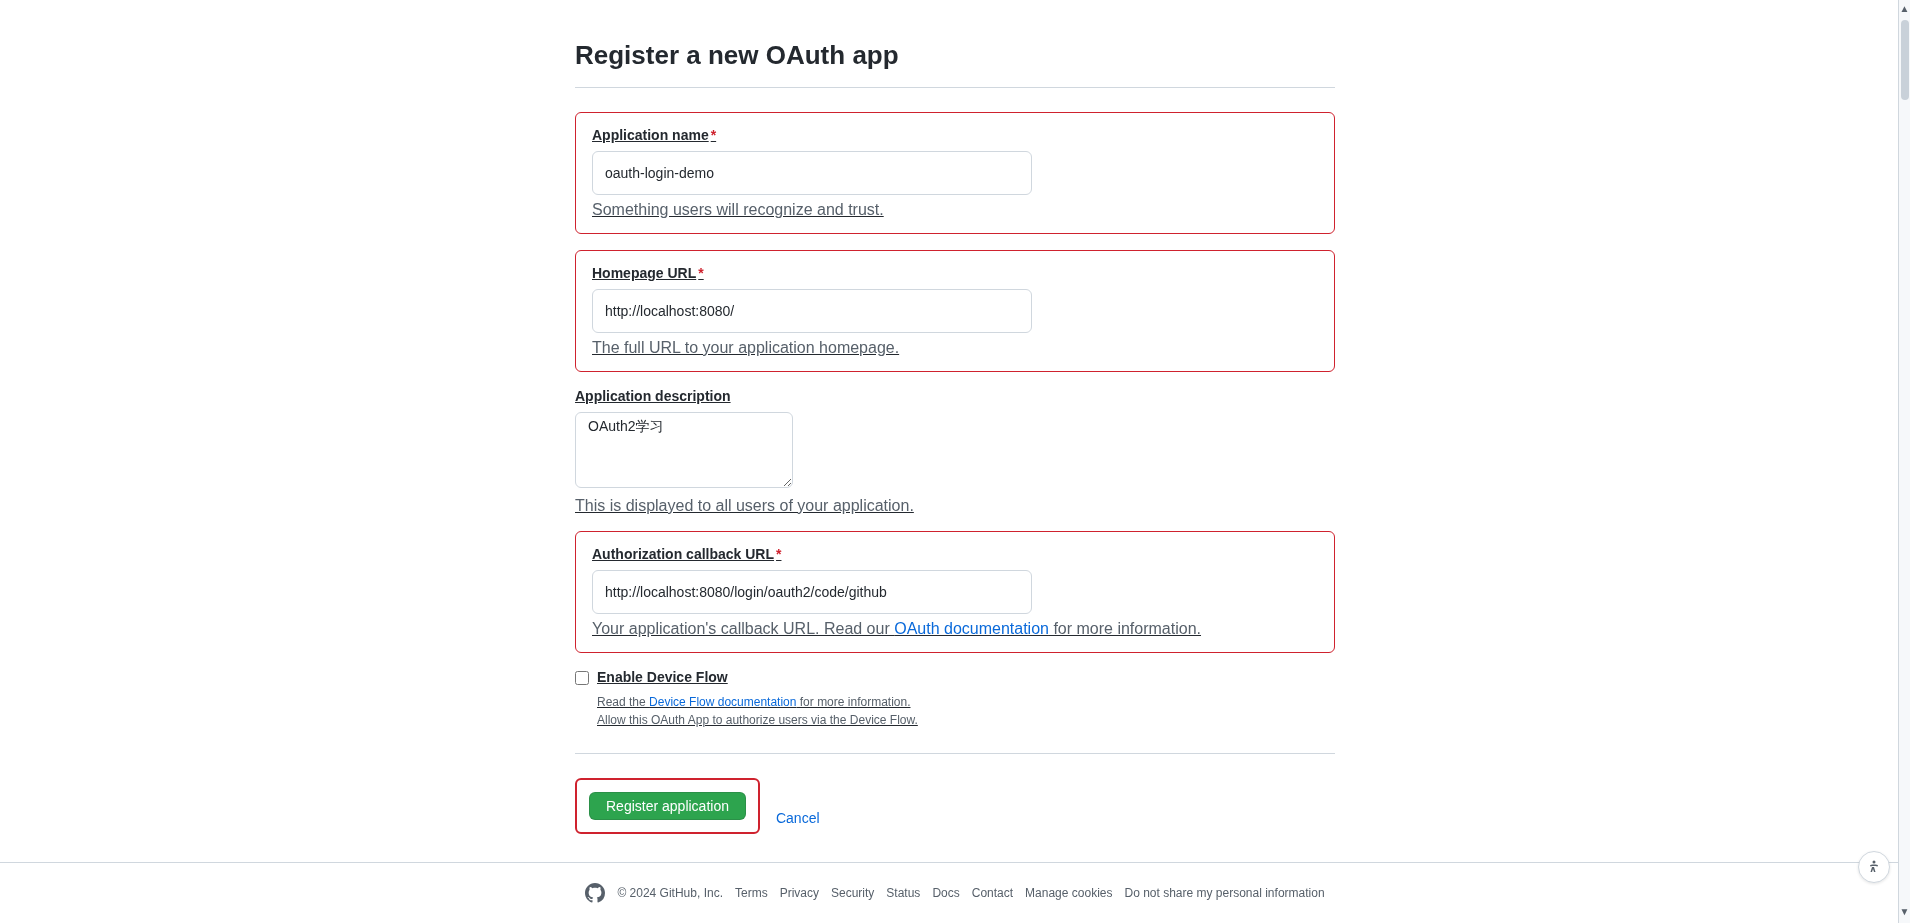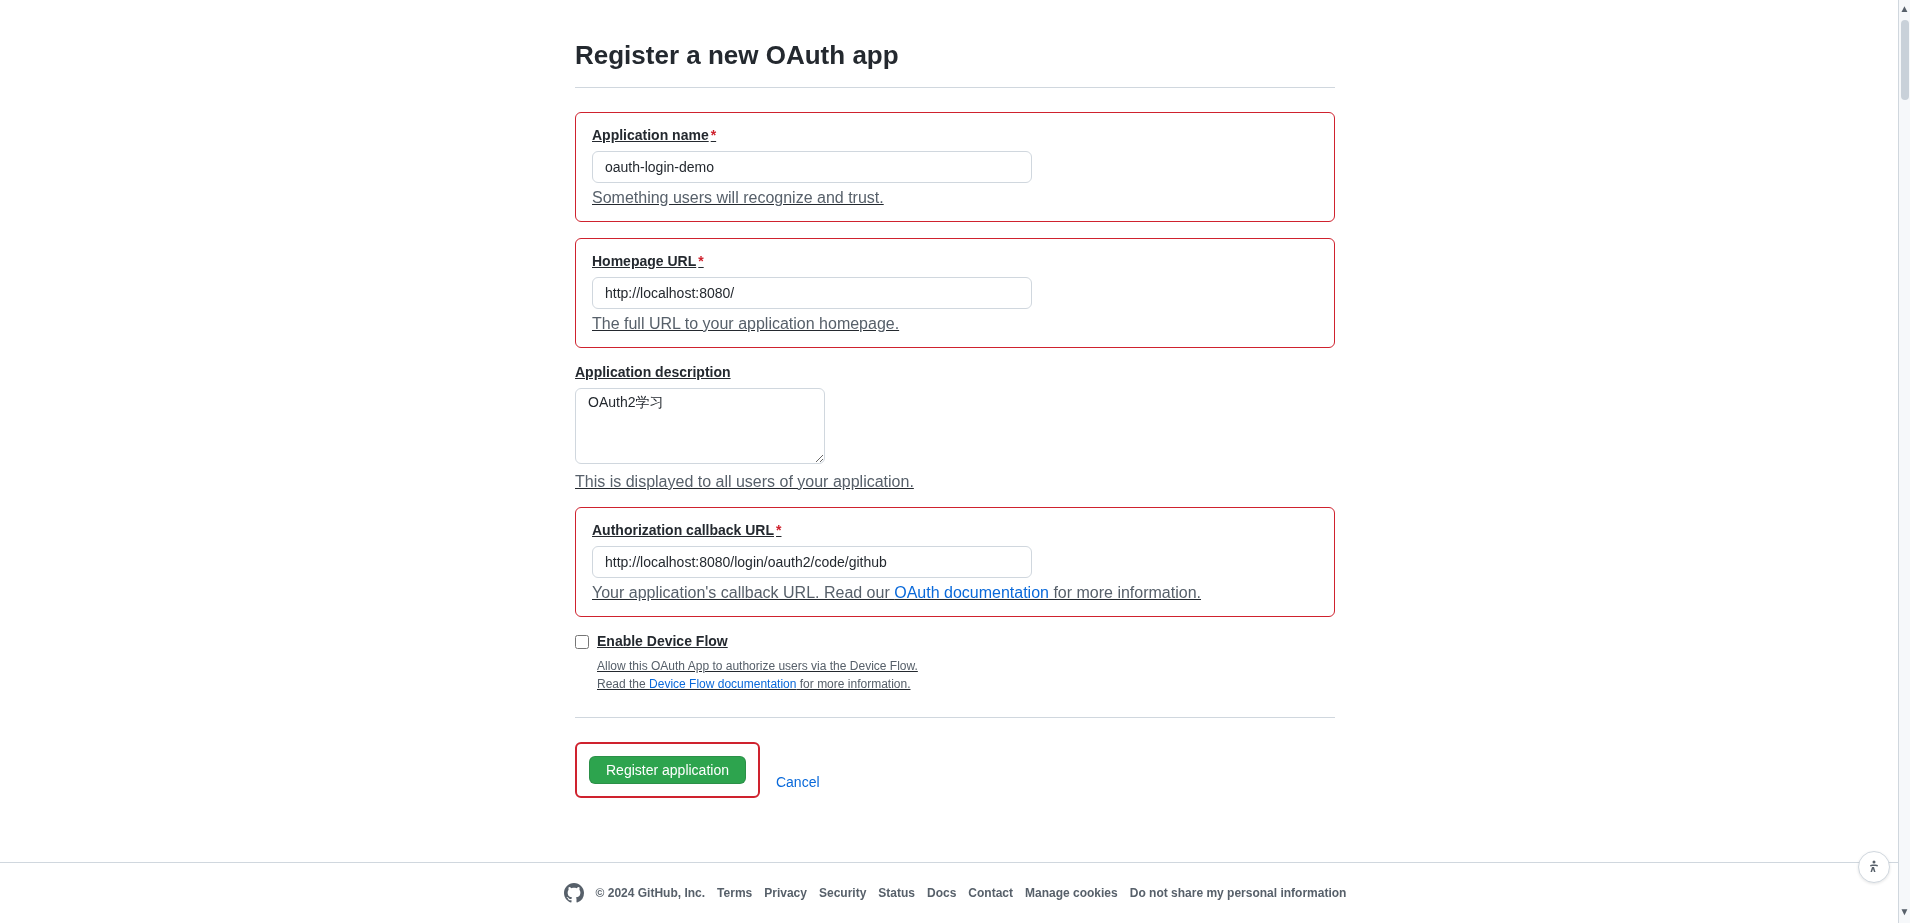--- a/index.html
+++ b/index.html
@@ -59,32 +59,32 @@
     }
 
     .required-star {
       color: #cf222e;
       margin-left: 2px;
     }
 
     .field-input {
       width: 100%;
       max-width: 440px;
-      padding: 3px 12px;
+      padding: 21px 12px;
       font-size: 14px;
       border: 1px solid #d0d7de;
       border-radius: 6px;
       color: #24292f;
       background: #ffffff;
       outline: none;
       height: 32px;
     }
 
     .field-textarea {
-      width: 250px;
+      width: 218px;
       height: 76px;
       padding: 5px 12px;
       font-size: 14px;
       border: 1px solid #d0d7de;
       border-radius: 6px;
       color: #24292f;
       background: #ffffff;
       outline: none;
       resize: vertical;
       font-family: inherit;
@@ -175,21 +175,20 @@
       border-top: 1px solid #d0d7de;
       padding: 20px;
       display: flex;
       justify-content: center;
       align-items: center;
       gap: 12px;
       flex-wrap: wrap;
       font-size: 12px;
       color: #57606a;
       margin-top: auto;
-      font-weight: bold;
     }
 
     .footer-logo {
       display: flex;
       align-items: center;
     }
 
     .footer-copyright {
       font-size: 12px;
       color: #57606a;
@@ -288,24 +287,24 @@
         <span>Your application's callback URL. Read our </span><a href="#">OAuth documentation</a><span> for more information.</span>
       </p>
     </div>
 
     <div class="field-group">
       <div class="checkbox-row">
         <input type="checkbox" class="checkbox-input" style="">
         <span class="checkbox-label">Enable Device Flow</span>
       </div>
       <div class="checkbox-description">
-        <div>Allow this OAuth App to authorize users via the Device Flow.</div>
         <div>
           <span>Read the </span><a href="#">Device Flow documentation</a><span> for more information.</span>
         </div>
+        <div>Allow this OAuth App to authorize users via the Device Flow.</div>
       </div>
     </div>
 
     <hr class="section-divider">
 
     <div class="action-row">
       <div class="register-btn-wrapper">
         <button class="register-btn">Register application</button>
       </div>
       <a href="#" class="cancel-link">Cancel</a>

